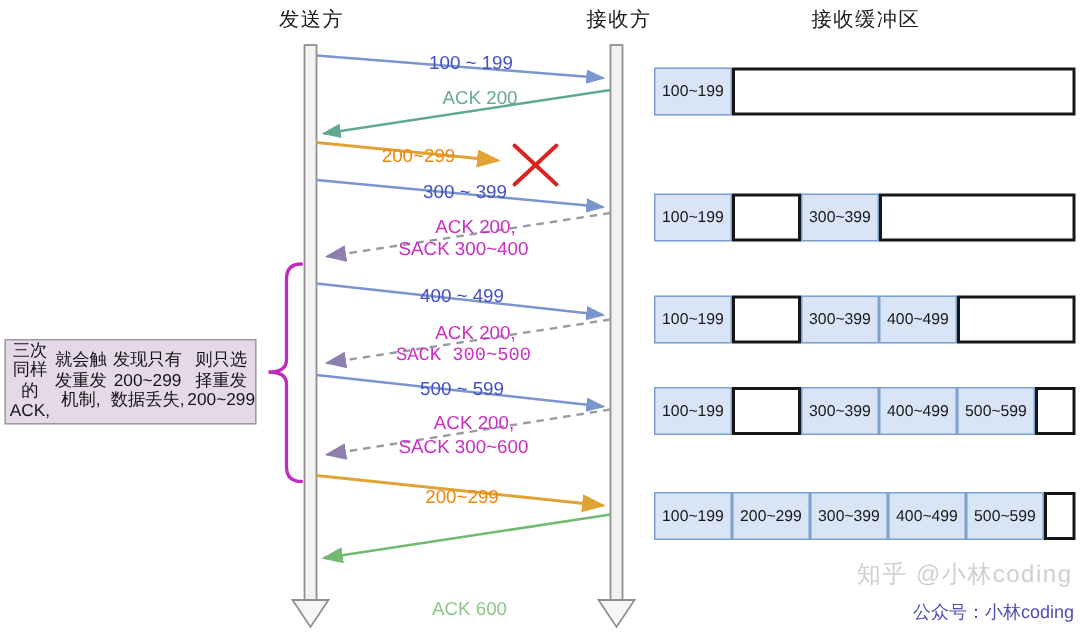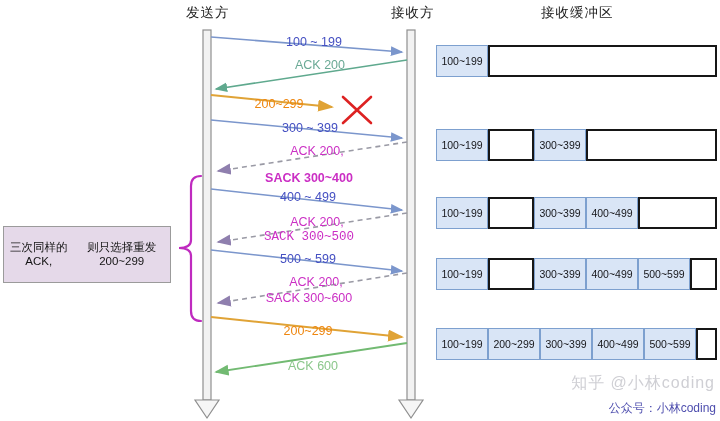--- a/index.html
+++ b/index.html
@@ -29,21 +29,21 @@
   .mk-teal   { fill:var(--teal-line); }
   .mk-orange { fill:var(--orange-line); }
   .mk-green  { fill:var(--green-line); }
   .mk-dash   { fill:var(--dash-head); }
 
   .msg { position:absolute; transform:translate(-50%,-50%); font-size:12.5px; white-space:nowrap; }
   .t-blue    { color:var(--blue-text); }
   .t-teal    { color:var(--teal-text); }
   .t-orange  { color:var(--orange-text); }
   .t-magenta { color:var(--magenta-text); }
-  .t-green   { color:var(--green-text); }
+  .t-green   { color:var(--green-text);margin-top:40px; }
 
   .note {
     position:absolute; left:3px; top:226px; width:168px; height:57px;
     background:var(--note-fill); border:1px solid #9b9b9b;
     display:flex; flex-direction:row; justify-content:center; align-items:center;
     font-size:11.5px; line-height:13.5px; color:#141414; text-align:center;
   }
 
   .buffer-row { position:absolute; left:436px; width:281px; height:32px; display:flex; }
   .cell {
@@ -105,32 +105,34 @@
     <line x1="407" y1="343" x2="216" y2="372" class="ln ln-green" marker-end="url(#mGreen)"></line>
 
     <path class="brace" d="M 201 176 Q 191 176 191 186 L 191 240 Q 191 248 179 248 Q 191 248 191 256 L 191 311 Q 191 321 201 321"></path>
   </svg>
 
   <div class="msg t-blue" style="left:314px; top:42px;">100 ~ 199</div>
   <div class="msg t-teal" style="left:320px; top:65px;">ACK 200</div>
   <div class="msg t-orange" style="left:279px; top:104px;">200~299</div>
   <div class="msg t-blue" style="left:310px; top:128px;text-align:right;">300 ~ 399</div>
   <div class="msg t-magenta" style="left:317px; top:151px;">ACK 200,</div>
-  <div class="msg t-magenta" style="left:309px; top:178px;font-weight:bold;">SACK 300~400</div>
+  <div class="msg t-magenta" style="left:309px; top:166px;">SACK 300~400</div>
   <div class="msg t-blue" style="left:308px; top:197px;">400 ~ 499</div>
   <div class="msg t-magenta" style="left:317px; top:222px;">ACK 200,</div>
   <div class="msg t-magenta" style="left:309px; top:237px;font-family:Liberation Mono, monospace;">SACK 300~500</div>
   <div class="msg t-blue" style="left:308px; top:259px;">500 ~ 599</div>
   <div class="msg t-magenta" style="left:316px; top:282px;">ACK 200,</div>
   <div class="msg t-magenta" style="left:309px; top:298px;">SACK 300~600</div>
   <div class="msg t-orange" style="left:308px; top:331px;">200~299</div>
   <div class="msg t-green" style="left:313px; top:366px;">ACK 600</div>
 
   <div class="note">
     <div>三次同样的ACK,</div>
+    <div>就会触发重发机制,</div>
+    <div>发现只有200~299数据丢失,</div>
     <div>则只选择重发 200~299</div>
   </div>
 
   <div class="buffer-row" style="top:45px;">
     <div class="cell filled">100~199</div>
     <div class="cell rest"></div>
   </div>
   <div class="buffer-row" style="top:129px;">
     <div class="cell filled">100~199</div>
     <div class="cell gap"></div>

